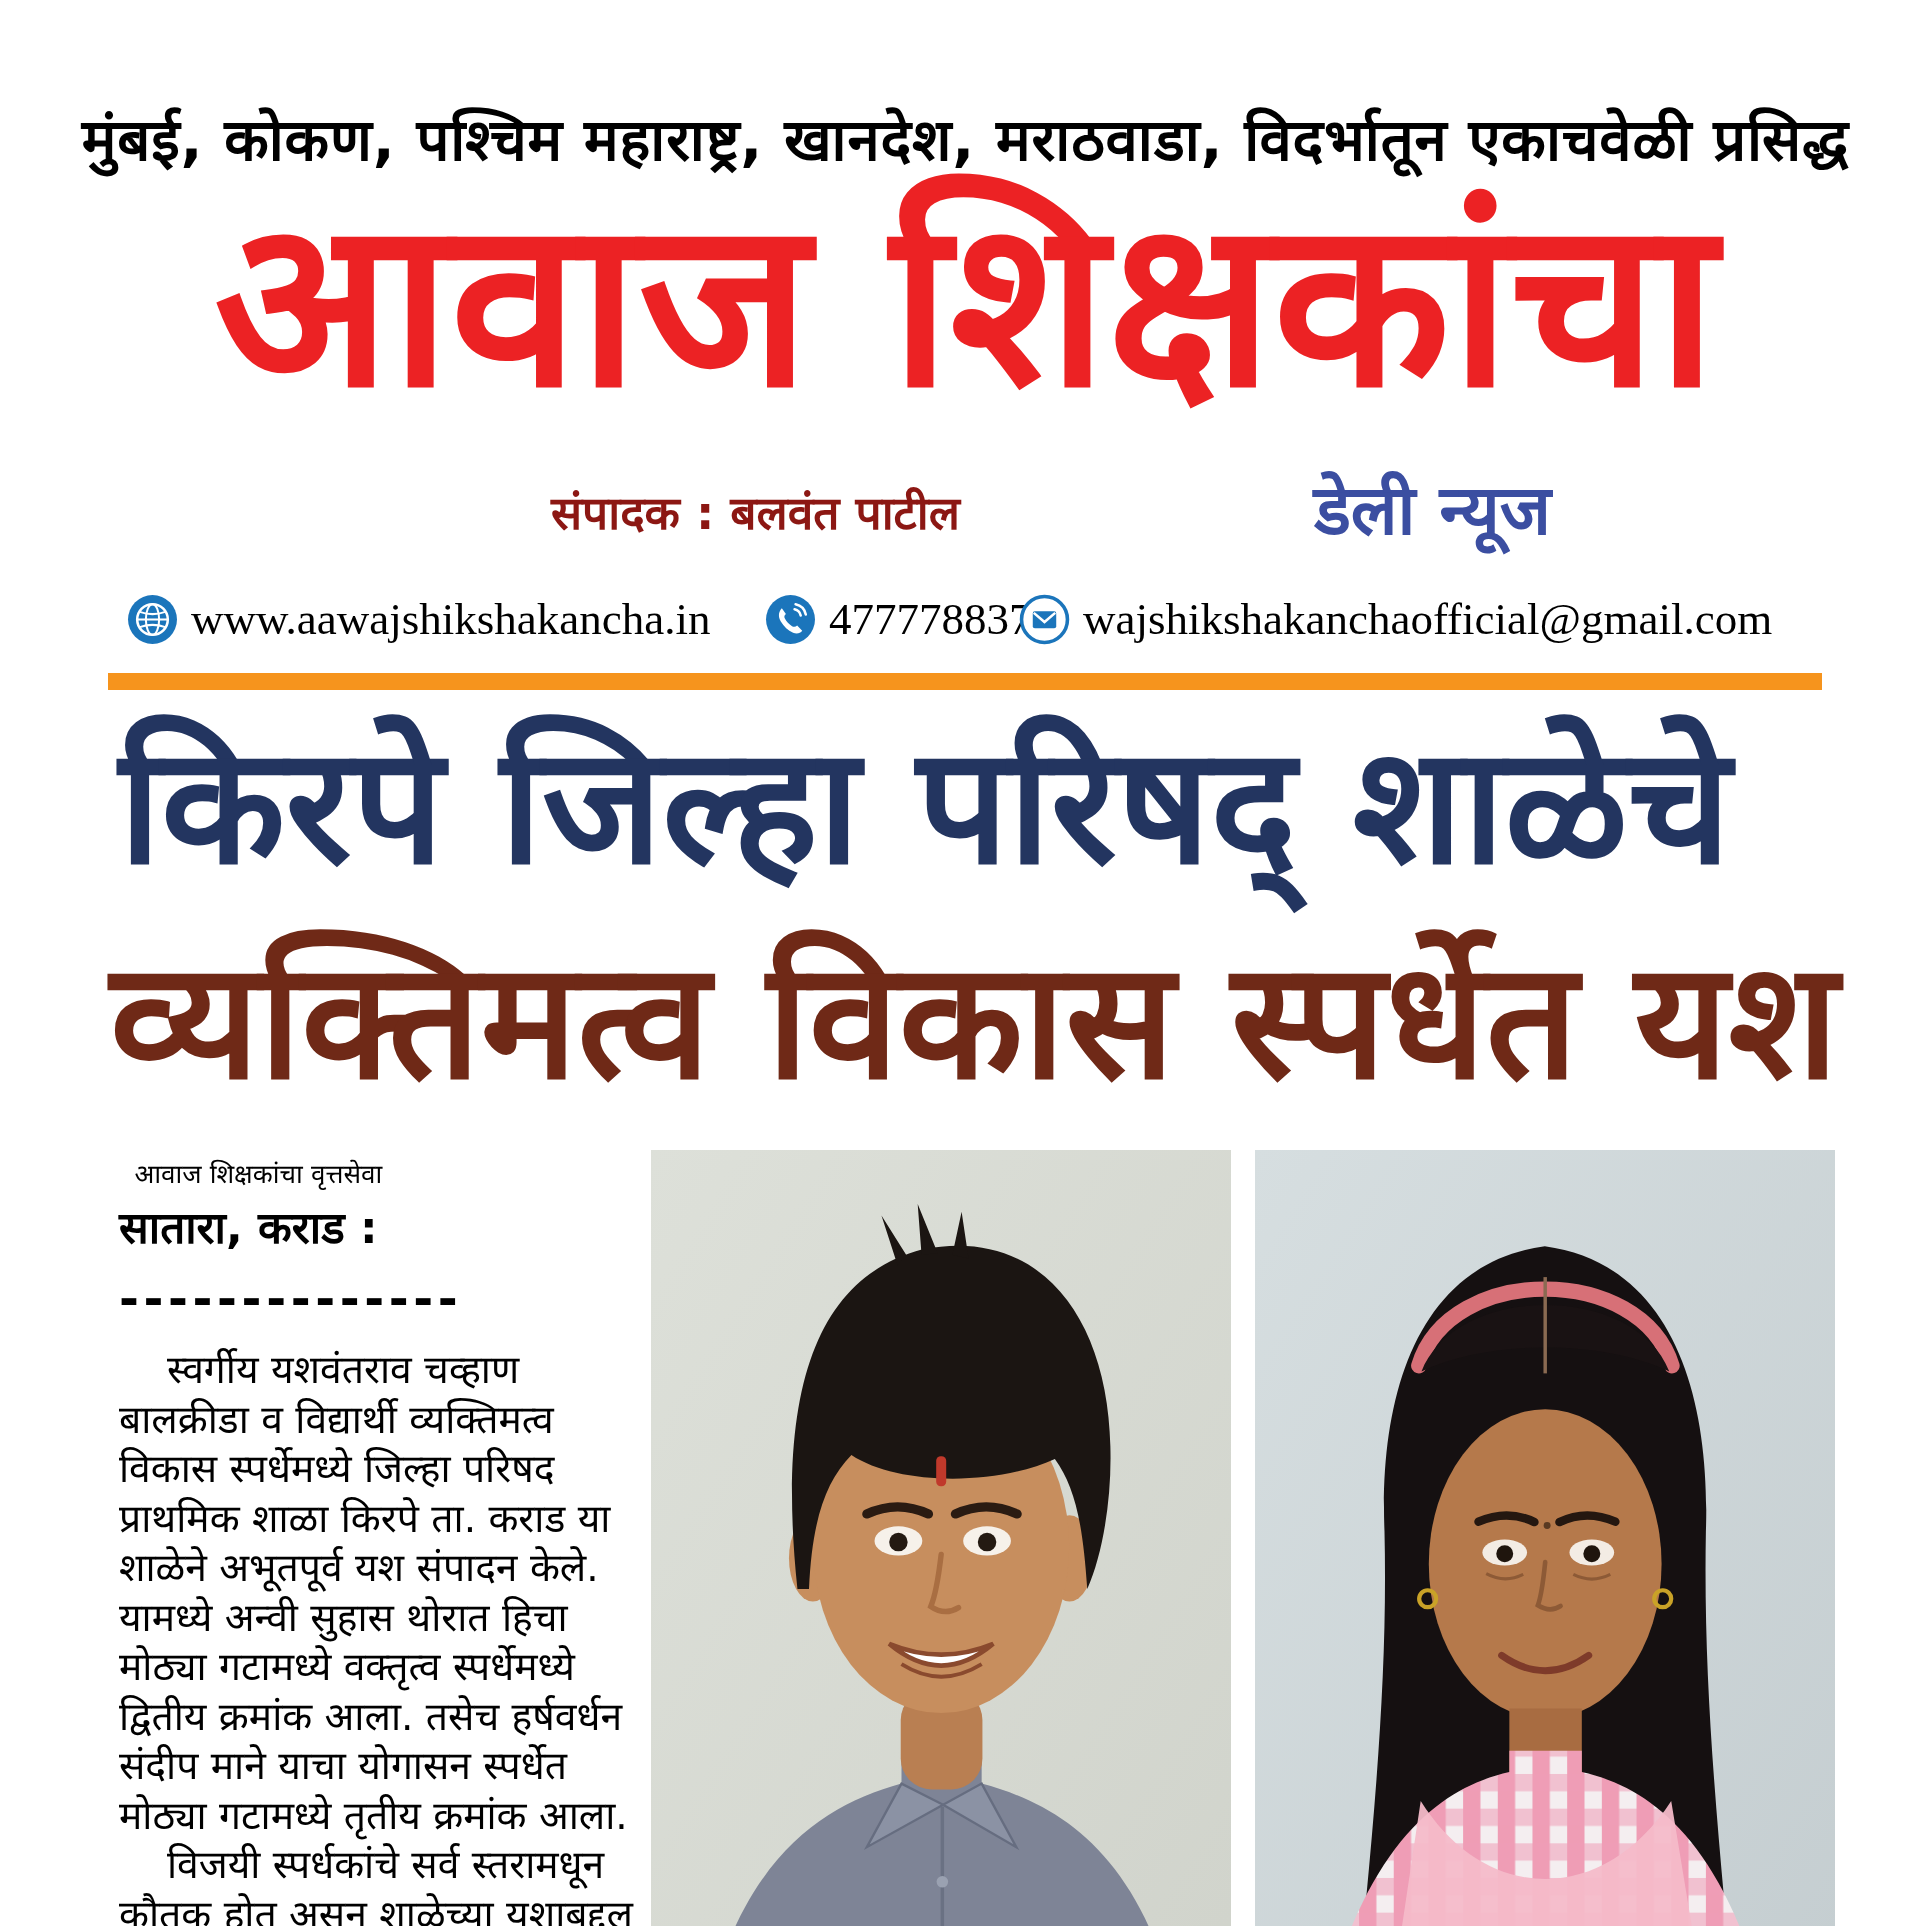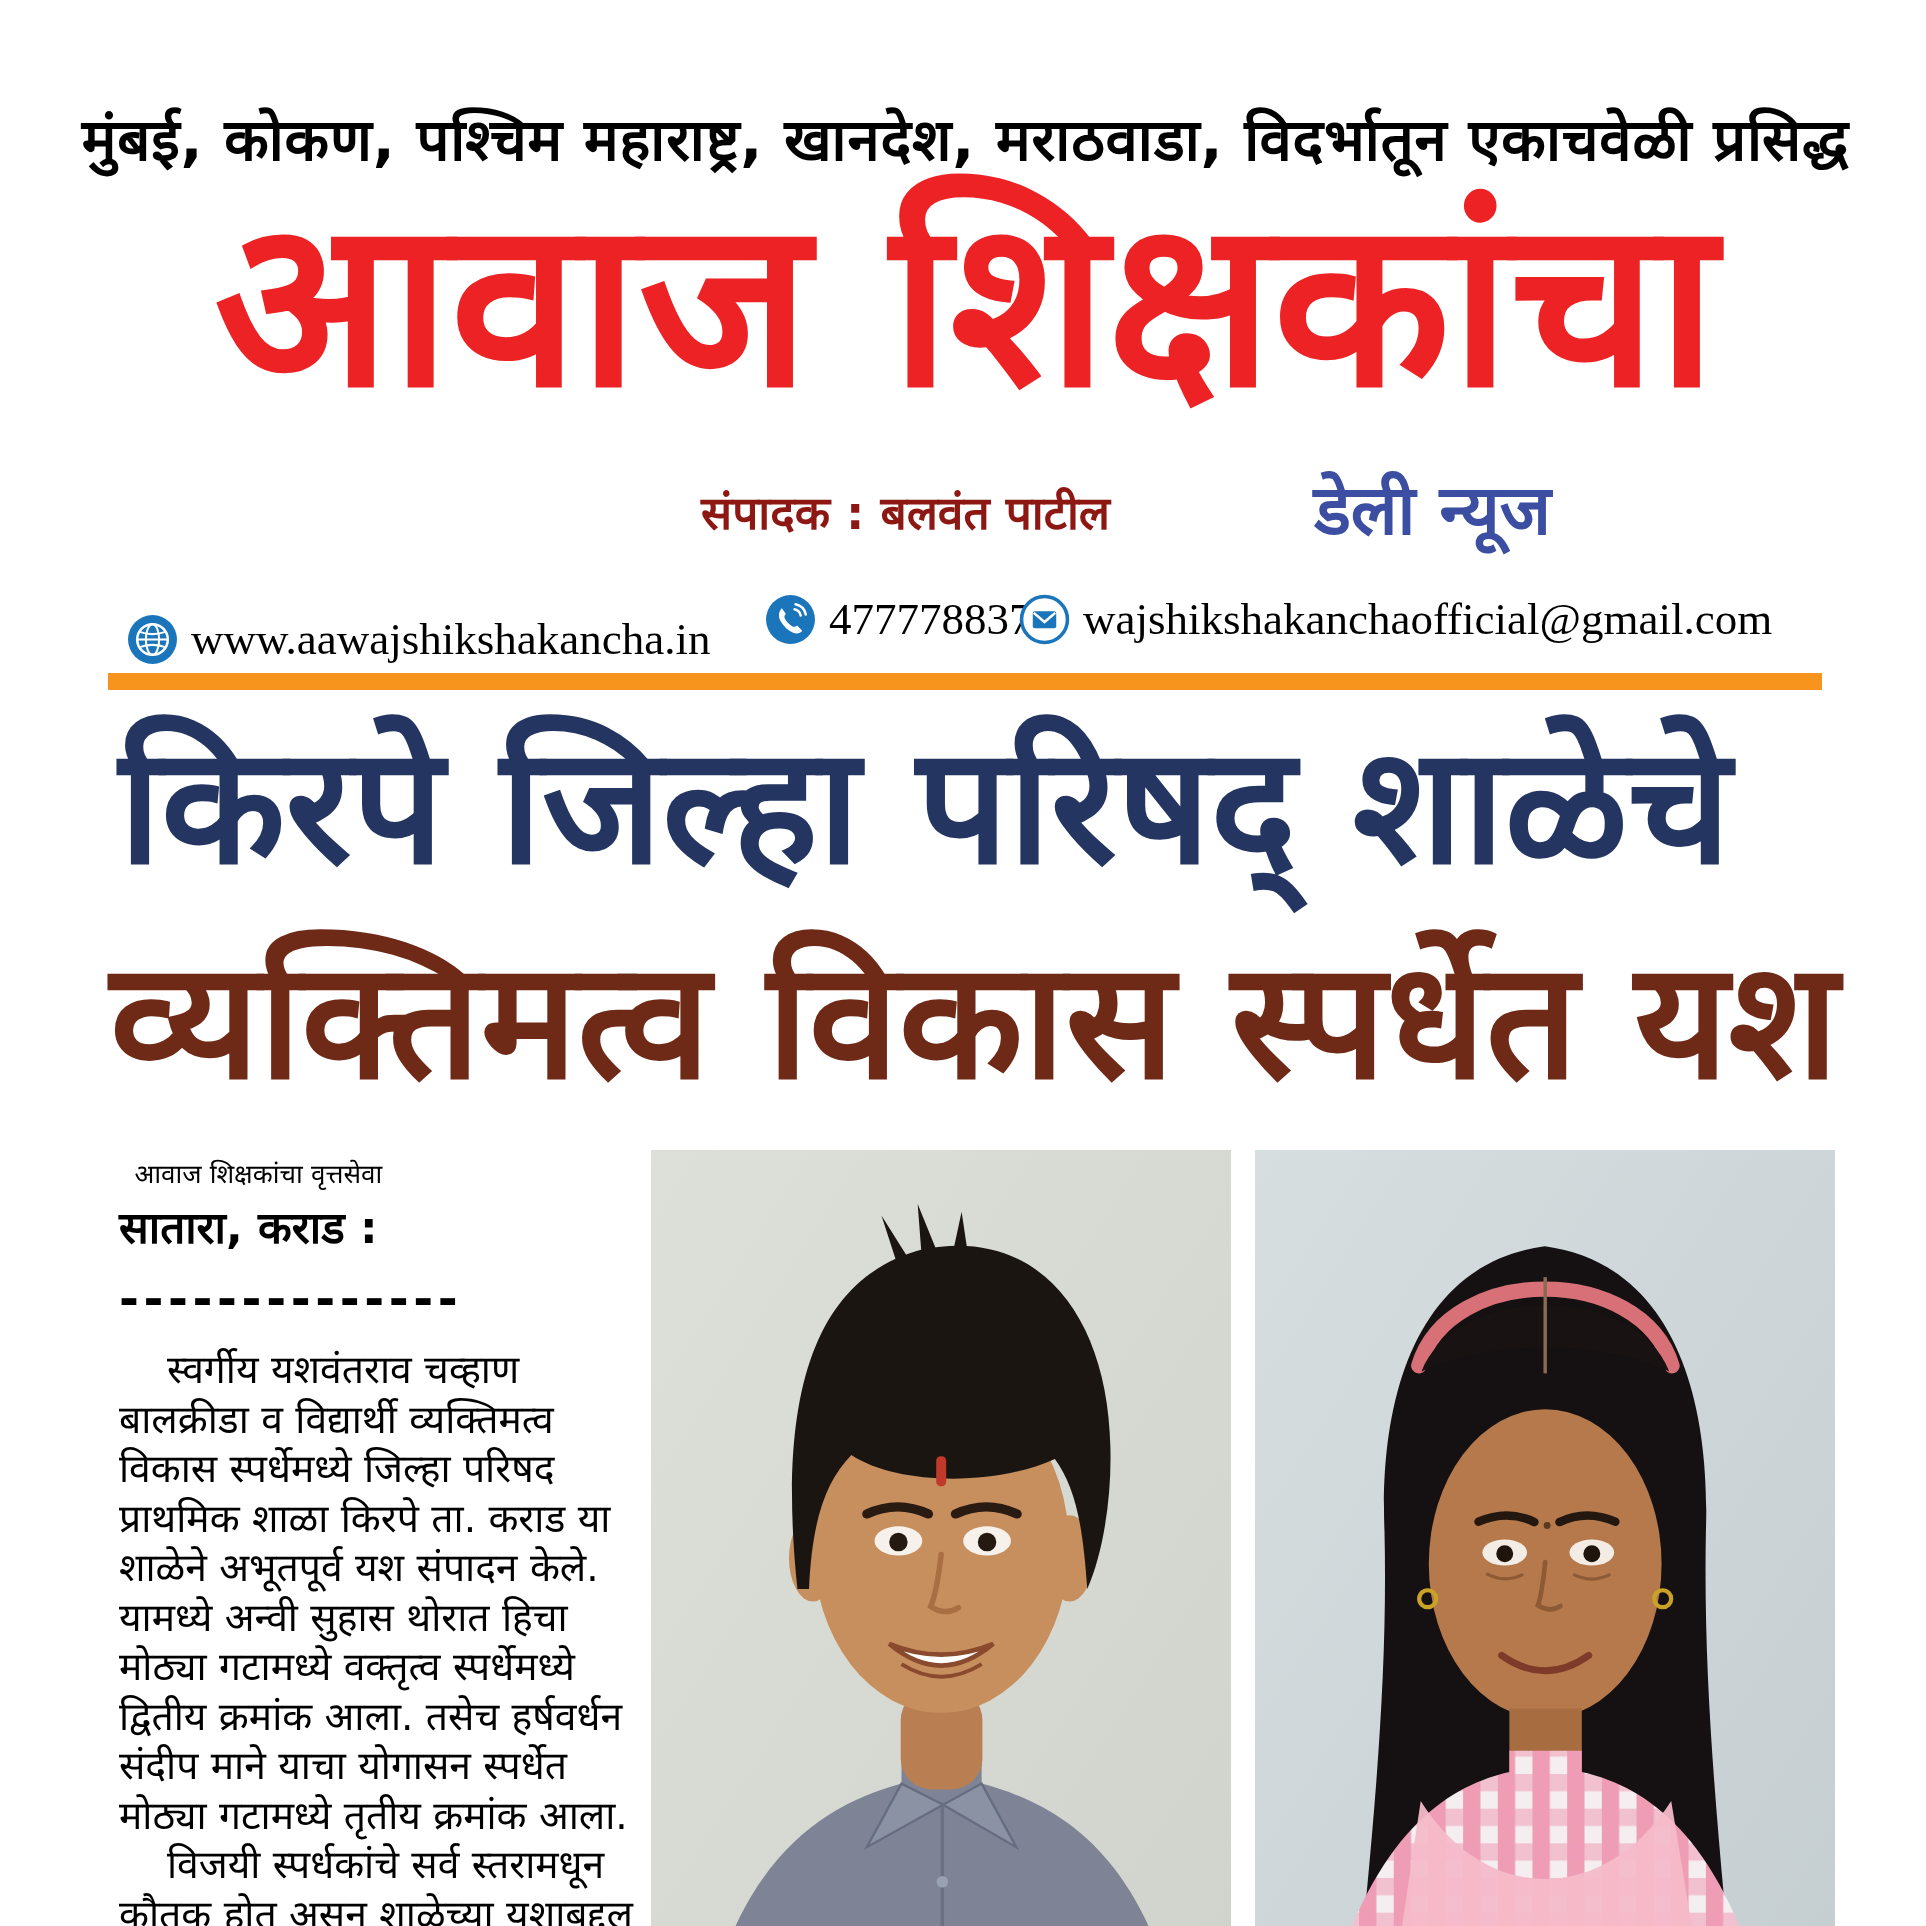--- a/index.html
+++ b/index.html
@@ -10,31 +10,31 @@
   
   .tagline{
     position:absolute;top:98px;left:0;width:100%;text-align:center;
     font-size:58px;font-weight:bold;white-space:nowrap;letter-spacing:0.8px;
   }
   .title{
     position:absolute;top:177px;left:0;width:100%;text-align:center;
     font-size:231px;line-height:1.1;font-weight:bold;color:#ec2224;white-space:nowrap;
   }
   .editor-line{
-    position:absolute;top:480px;left:551px;width:559px;text-align:right;
+    position:absolute;top:480px;left:551px;width:559px;text-align:left;
     font-size:46px;font-weight:bold;color:#8c1713;white-space:nowrap;
   }
   .edition{
     position:absolute;top:460px;left:1240px;width:385px;text-align:center;
     font-size:69px;font-weight:bold;color:#3b4ea1;white-space:nowrap;
   }
   
   .contact{position:absolute;top:593px;left:0;width:100%;height:65px;}
   .contact-item{position:absolute;display:flex;align-items:center;gap:13px;}
-  .contact-item.website{left:127px;top:0;margin-top:20px;}
+  .contact-item.website{left:127px;top:0;}
   .contact-item.phone{left:765px;top:0;}
   .contact-item.email{left:1019px;top:0;align-items:flex-end;}
   .contact-icon{width:51px;height:51px;flex:0 0 auto;}
   .contact-text{font-family:"Liberation Serif",serif;font-size:45px;white-space:nowrap;}
   .divider{
     position:absolute;left:108px;top:673px;width:1714px;height:17px;background:#f6941d;
   }
   
   .headline1{
     position:absolute;left:119px;top:705px;width:1710px;

